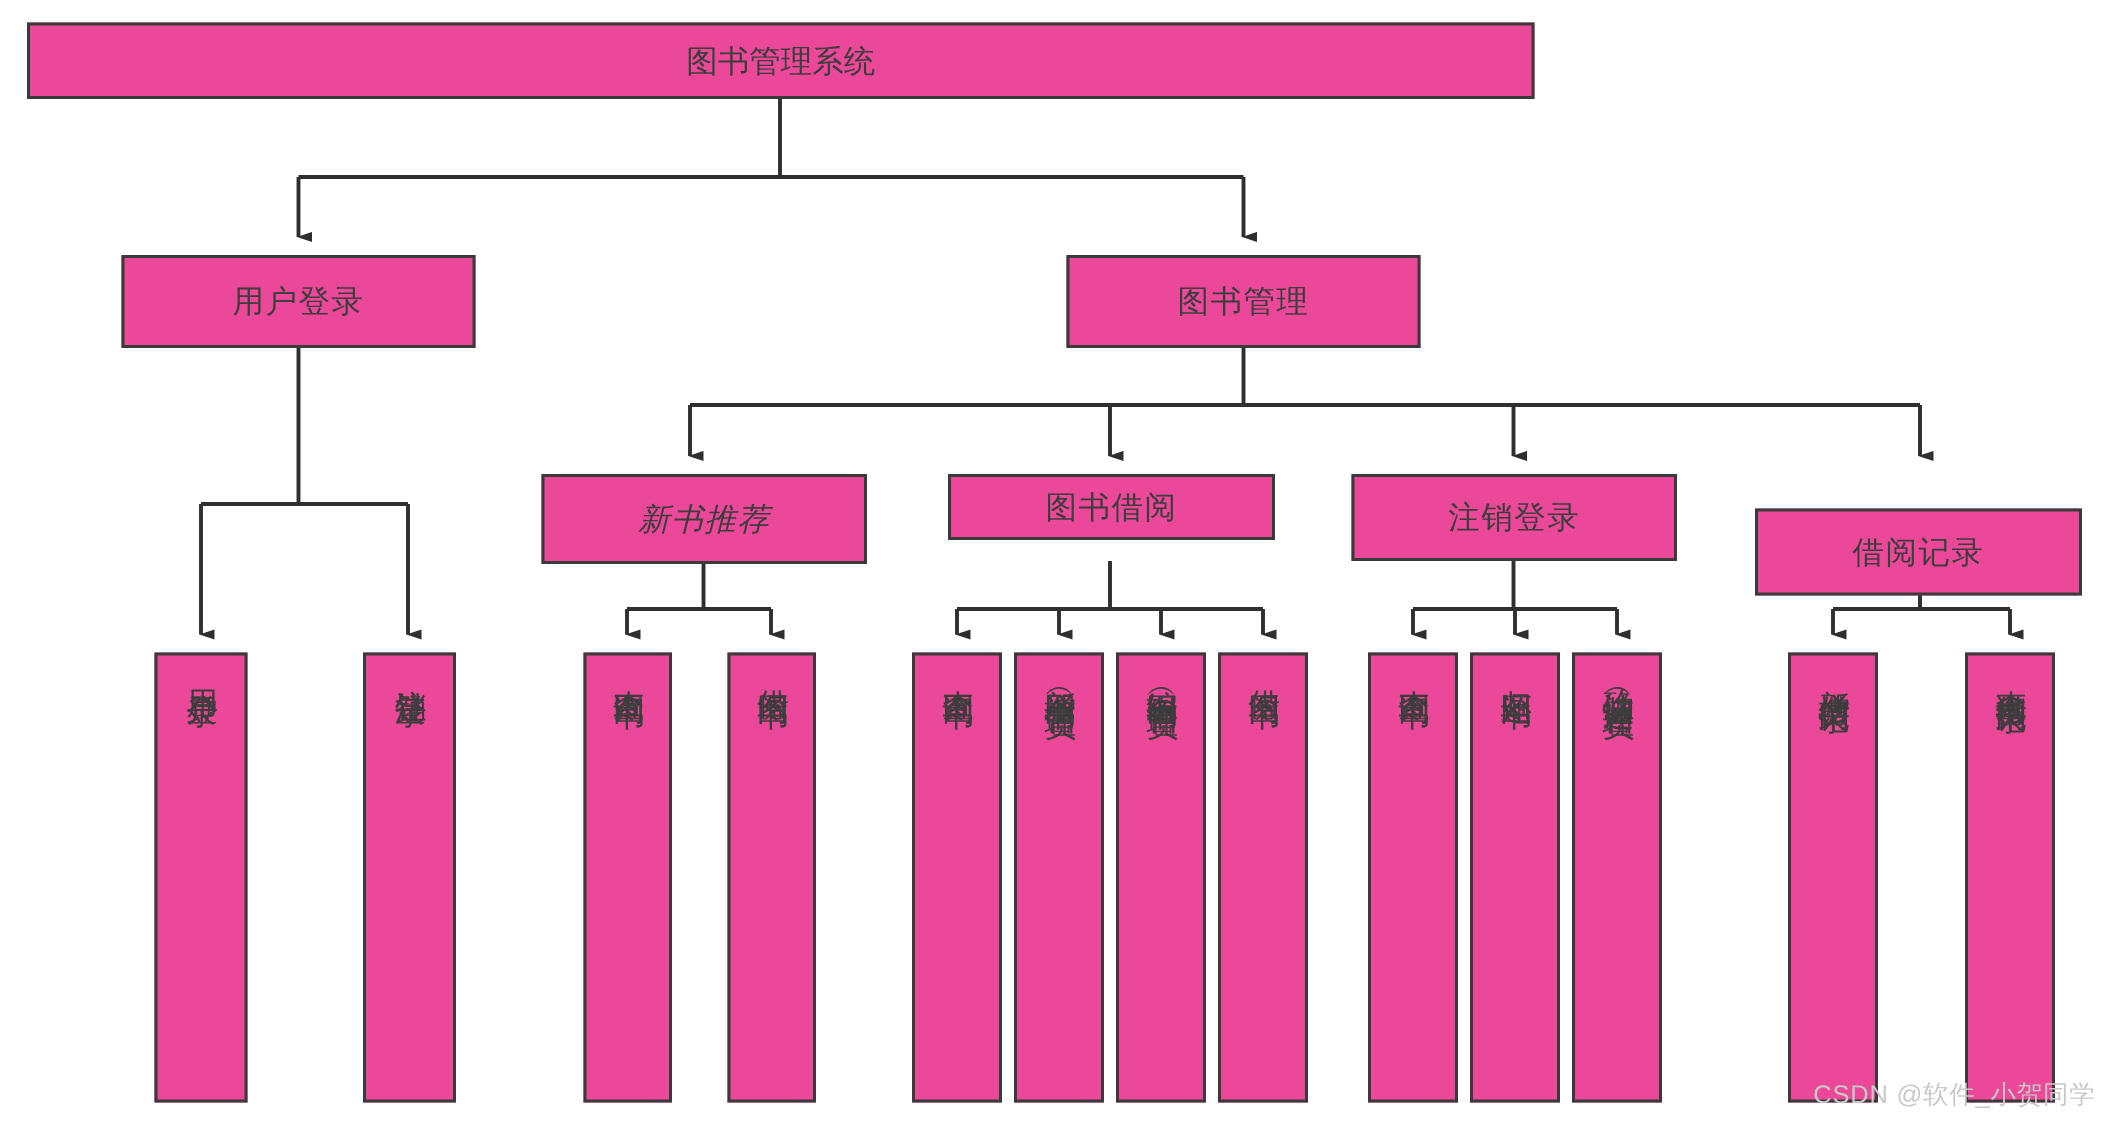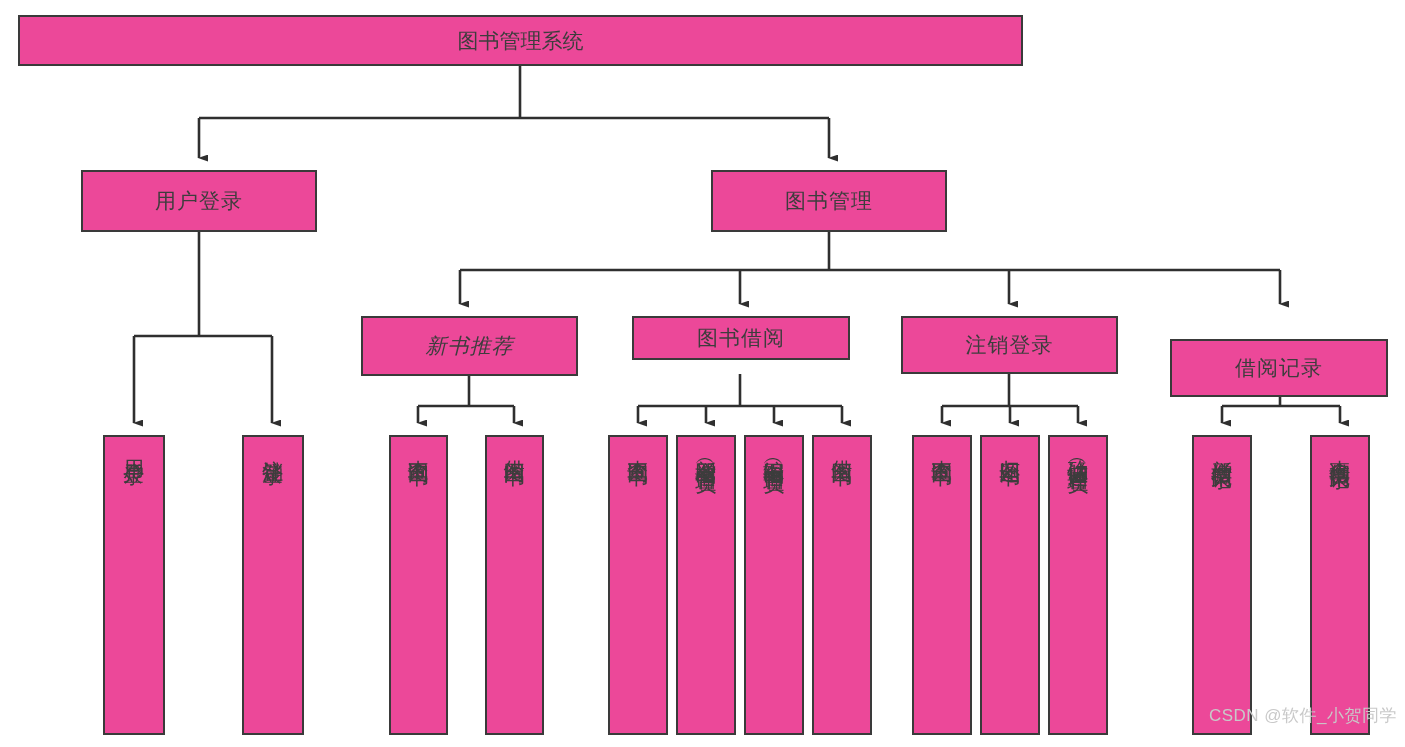--- a/index.html
+++ b/index.html
@@ -6,21 +6,21 @@
   body{font-family:"Liberation Sans","DejaVu Sans",sans-serif;}
   #canvas{position:relative;width:1405px;height:747px;background:#ffffff;overflow:hidden;}
   svg.wires{position:absolute;left:0;top:0;width:1405px;height:747px;pointer-events:none;}
   .node{position:absolute;box-sizing:border-box;border:2px solid #3a3a3a;background:#ec4899;
         display:flex;align-items:center;justify-content:center;color:#3d3d3d;}
   .node.h{font-size:21px;letter-spacing:1px;}
   .node.root{font-size:21px;}
   .node.v{writing-mode:vertical-rl;text-orientation:upright;font-size:21px;
           line-height:1.22;letter-spacing:2px;padding:6px 0;justify-content:flex-start;align-items:center;}
   .node.v span{display:block;white-space:nowrap;}
-  .wm{position:absolute;right:8px;bottom:20px;font-size:17px;color:#c9c9c9;letter-spacing:.5px;
+  .wm{position:absolute;right:8px;bottom:6px;font-size:17px;color:#c9c9c9;letter-spacing:.5px;
       white-space:nowrap;}
 </style>
 </head>
 <body>
 
 <div id="canvas">
 
   <svg class="wires" viewBox="0 0 1405 747">
     <defs>
       <marker id="ah" markerWidth="9" markerHeight="10" refX="3.4" refY="9" orient="auto" markerUnits="userSpaceOnUse">

